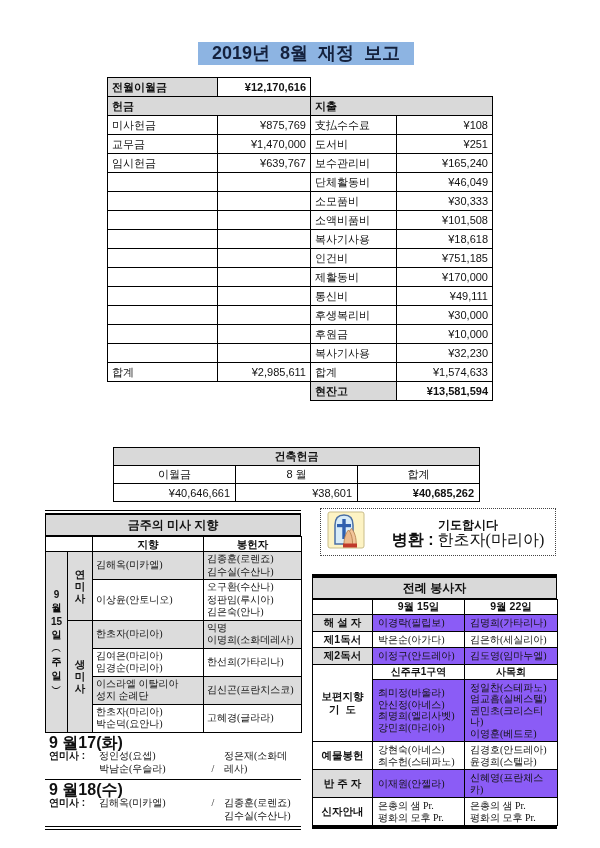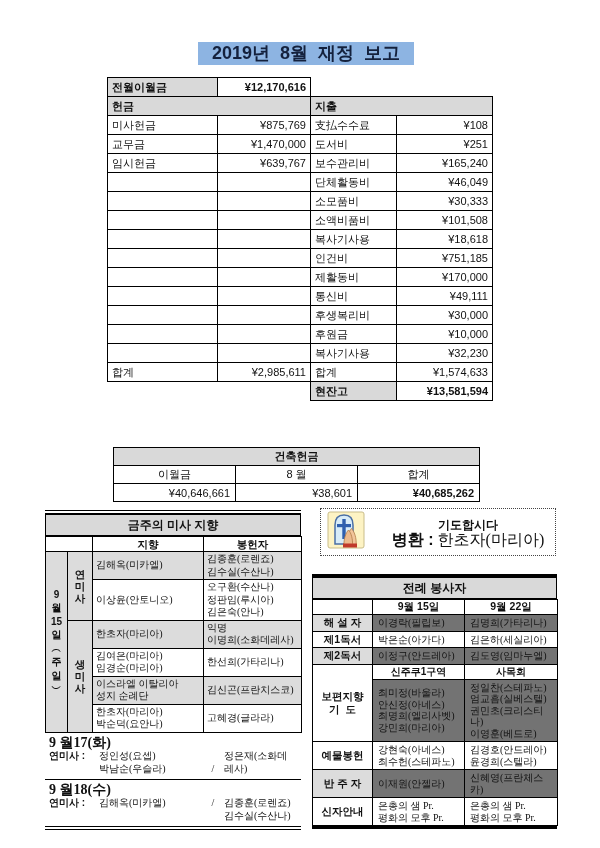--- a/index.html
+++ b/index.html
@@ -43,42 +43,42 @@
   .mtbl tr.shade td{background:#dcdcdc}
   .mtbl td.datecell{background:#fff;font-family:"Liberation Sans",sans-serif;font-weight:bold;
                     font-size:10px;text-align:center;padding:1px 0}
   .mtbl td.datecell span{display:block;line-height:13.5px}
   .mtbl td.catcell{background:#d9d9d9;font-family:"Liberation Sans",sans-serif;font-weight:bold;
                    font-size:10.5px;text-align:center;padding:1px 0}
   .mtbl td.catcell span{display:block;line-height:12px}
   .xwrap{font-family:"Liberation Serif",serif;font-size:10px}
   .xblock{padding:3px 4px 4px 4px}
   .xblock.first{border-bottom:1px solid #000}
-  .xdate{font-family:Liberation Serif, serif;font-weight:bold;font-size:14px;line-height:13px}
+  .xdate{font-family:Liberation Sans, sans-serif;font-weight:bold;font-size:16px;line-height:13px}
   .xrow{display:flex;align-items:flex-start;line-height:13px}
   .xtype{font-family:"Liberation Sans",sans-serif;font-weight:bold;width:50px;flex:0 0 auto;align-self:flex-start}
   .xints{width:103px;flex:0 0 auto}
   .xslash{width:22px;text-align:center;flex:0 0 auto}
   .xrow.endalign .xslash,.xrow.endalign .xoffs{align-self:flex-end}
 
   
   .prayer{position:absolute;left:320px;top:508px;width:236px;height:48px;
           border:1px dotted #444;display:flex;align-items:center;padding:3px 6px;gap:22px}
   .prayer .icon{flex:0 0 auto}
   .prayer .ptxt{flex:1;text-align:center}
   .prayer .ptitle{font-weight:bold;font-size:12px;line-height:15px}
   .prayer .prow{font-size:16px;font-family:"Liberation Serif",serif;line-height:14px}
   .prayer .plabel{font-family:"Liberation Sans",sans-serif;font-weight:bold}
 
   
   .servers{position:absolute;left:312px;top:574px;width:245px;
            border-top:3px solid #000;border-bottom:3px solid #000}
   .stbl{width:100%;table-layout:fixed;font-family:"Liberation Serif",serif;font-size:10px}
   .stbl td{border:1px solid #000;padding:2px 5px;line-height:11.5px;vertical-align:middle}
-  .stbl tr.shade td{background:#737373}
+  .stbl tr.shade td{background:#8b5cf6}
   .stbl .shead{font-family:"Liberation Sans",sans-serif;font-weight:bold;font-size:10.5px;
                text-align:center;padding:1px 0;height:15px}
   .stbl td.slabel{font-family:"Liberation Sans",sans-serif;font-weight:bold;font-size:10.5px;
                   text-align:center;padding:2px 0;background:transparent}
   .stbl tr.shade td.slabel{background:#dcdcdc}
   .stbl td.uplabel{background:#fff}
   .stbl td.uplabel div{white-space:pre-wrap;line-height:13px}
   .stbl .subhdr{font-family:"Liberation Sans",sans-serif;font-weight:bold;text-align:center;height:15px;padding:1px 0}
 </style>
 </head>

